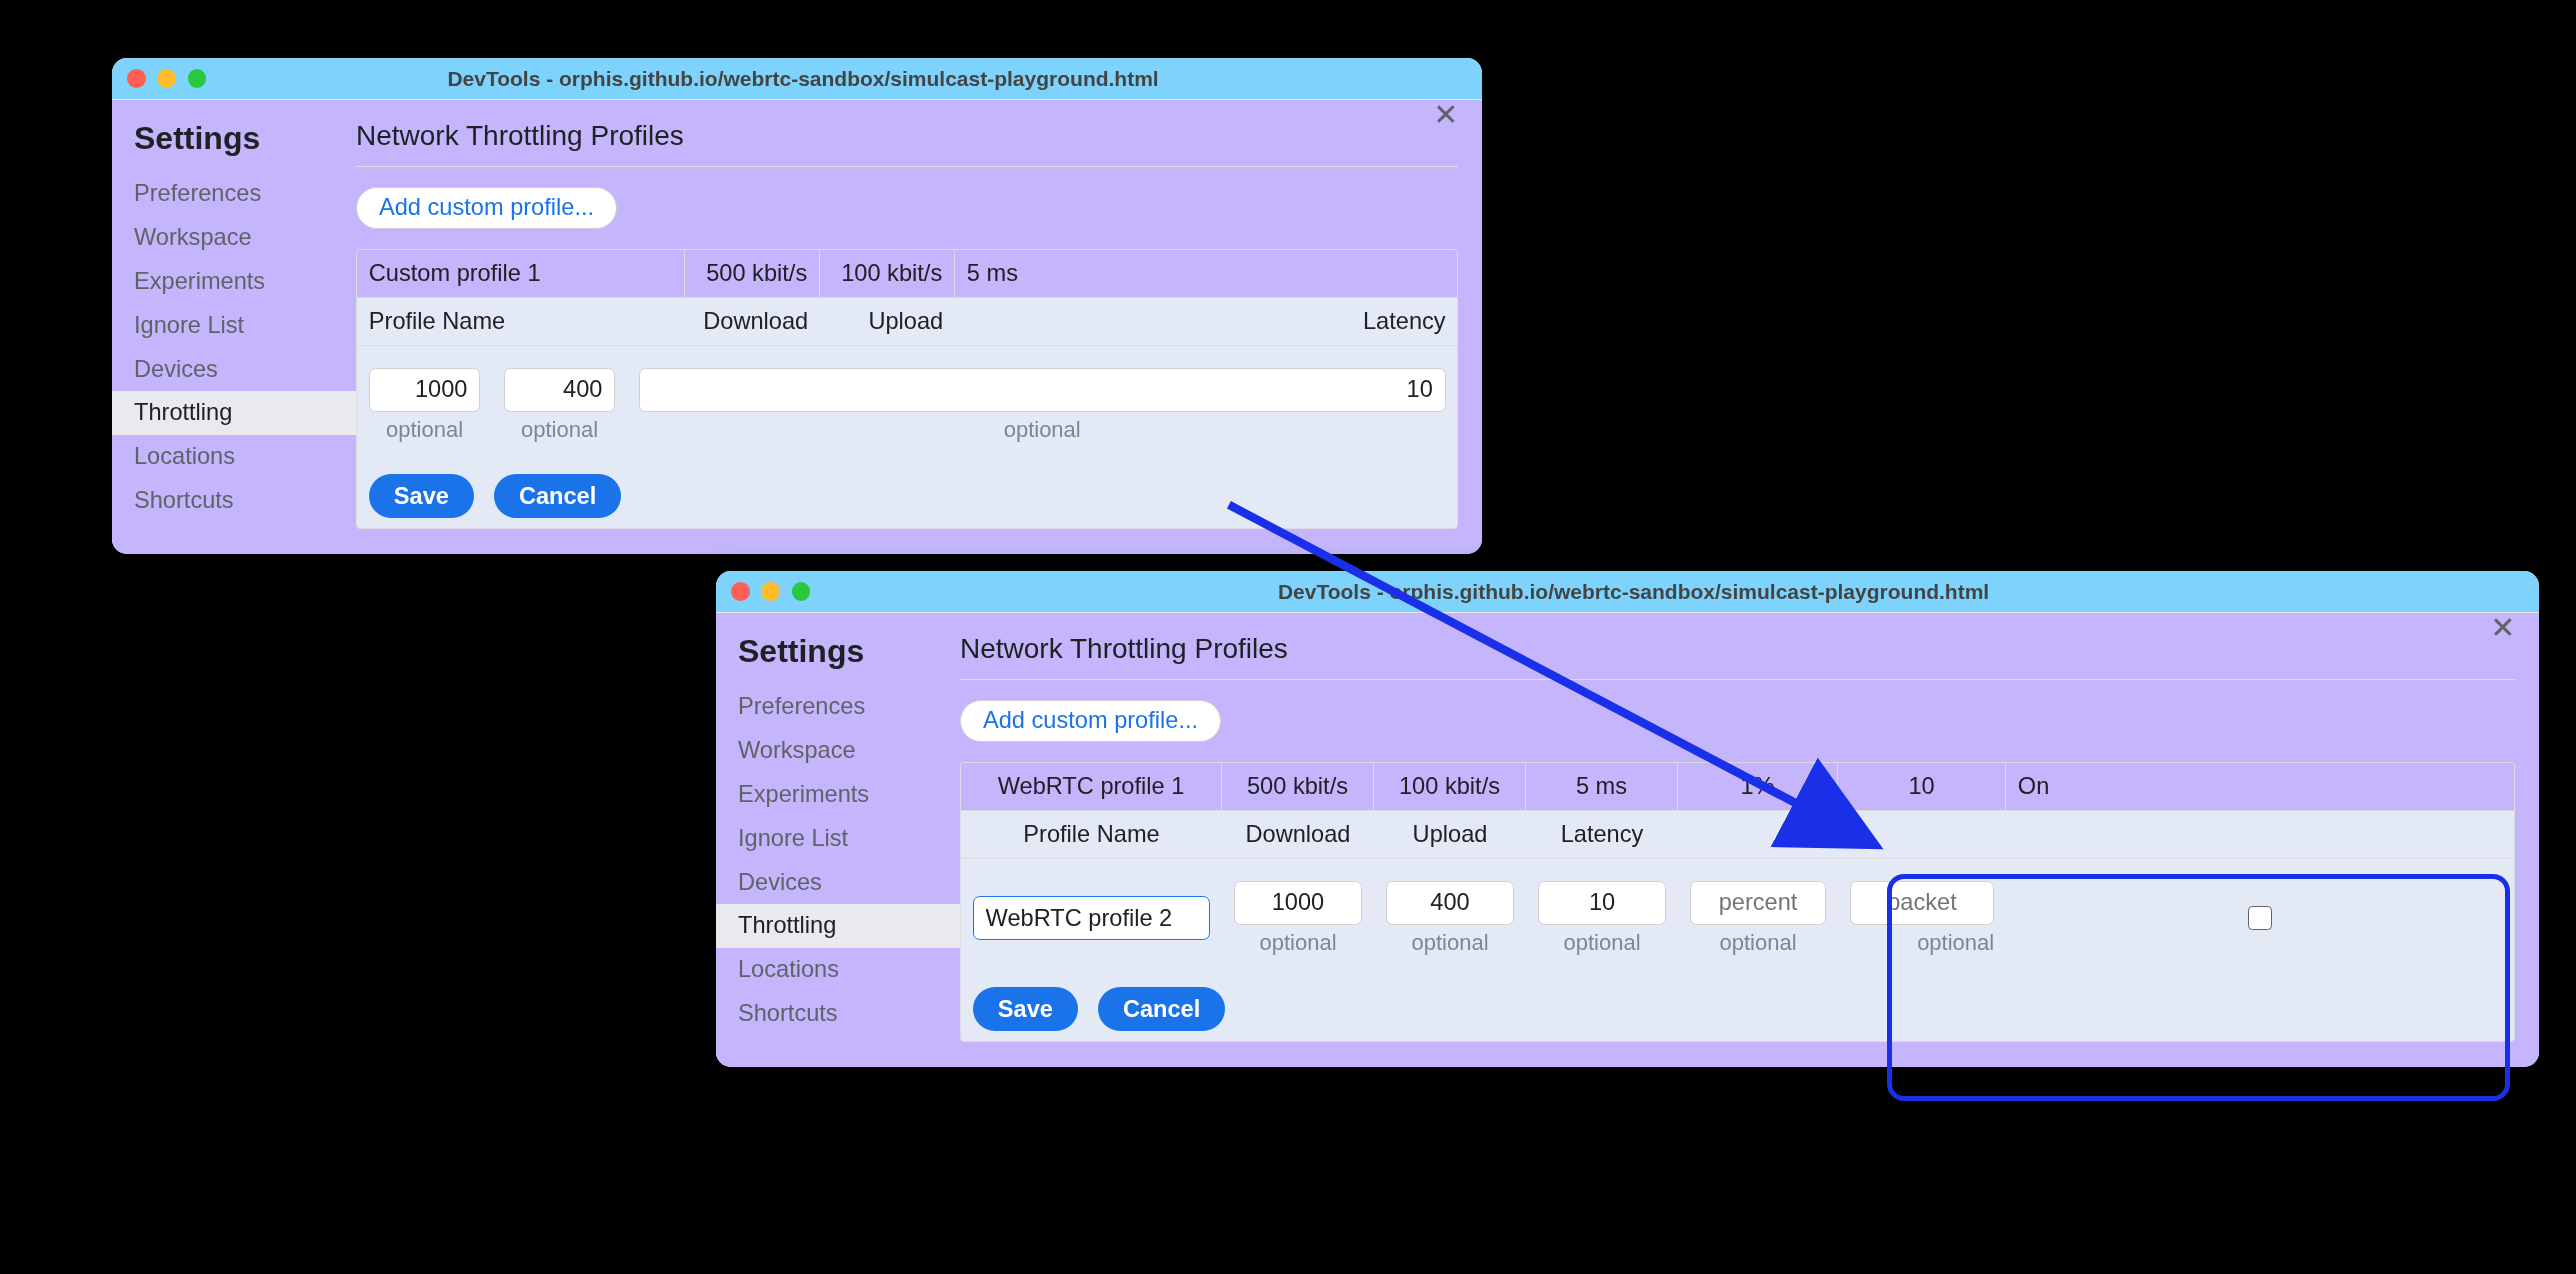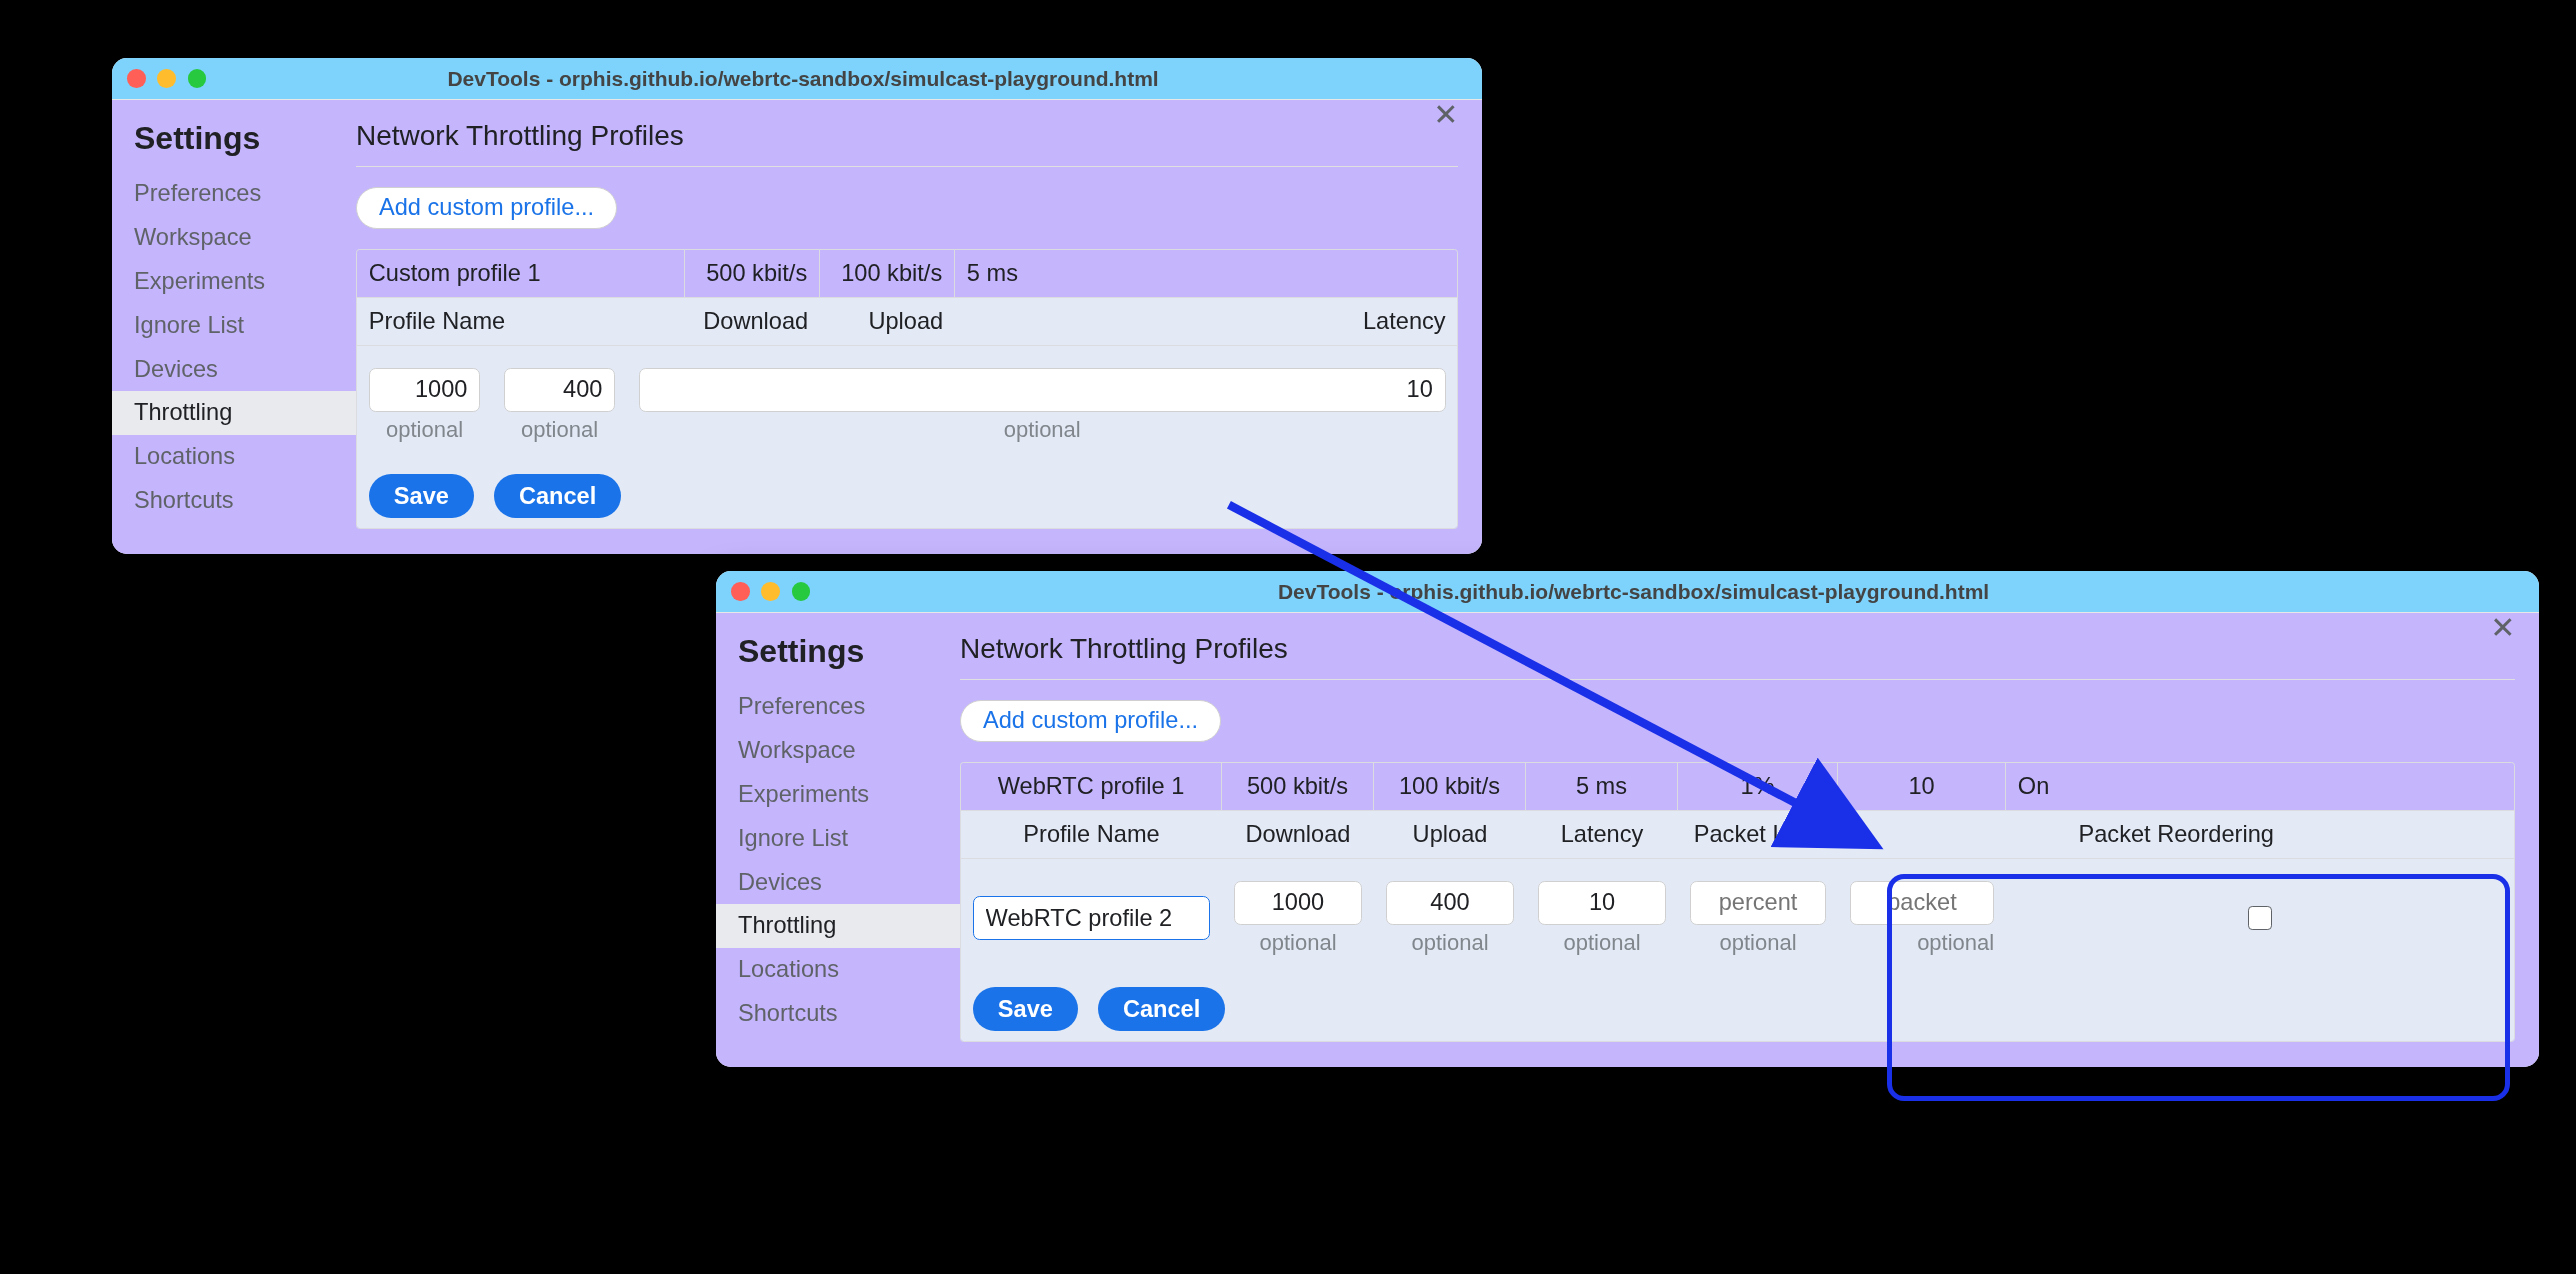--- a/index.html
+++ b/index.html
@@ -303,22 +303,20 @@
           <div class="cell w2-lat">5 ms</div>
           <div class="cell w2-pl">1%</div>
           <div class="cell w2-pq">10</div>
           <div class="cell left w2-pr">On</div>
         </div>
         <div class="row hdr">
           <div class="cell w2-name" style="border-right:none">Profile Name</div>
           <div class="cell w2-dl" style="border-right:none">Download</div>
           <div class="cell w2-ul" style="border-right:none">Upload</div>
           <div class="cell w2-lat" style="border-right:none">Latency</div>
-          <div class="cell w2-pl" style="border-right:none">Packet Loss</div>
-          <div class="cell w2-pr">Packet Reordering</div>
         </div>
         <div class="row editor norow-border">
           <div class="cell w2-name" style="border-right:none;flex-direction:column;align-items:stretch;">
             <input class="input focused" value="WebRTC profile 2" style="">
           </div>
           <div class="cell w2-dl" style="border-right:none;flex-direction:column;align-items:stretch;">
             <input class="input center" value="1000" style="">
             <div class="optional">optional</div>
           </div>
           <div class="cell w2-ul" style="border-right:none;flex-direction:column;align-items:stretch;">

